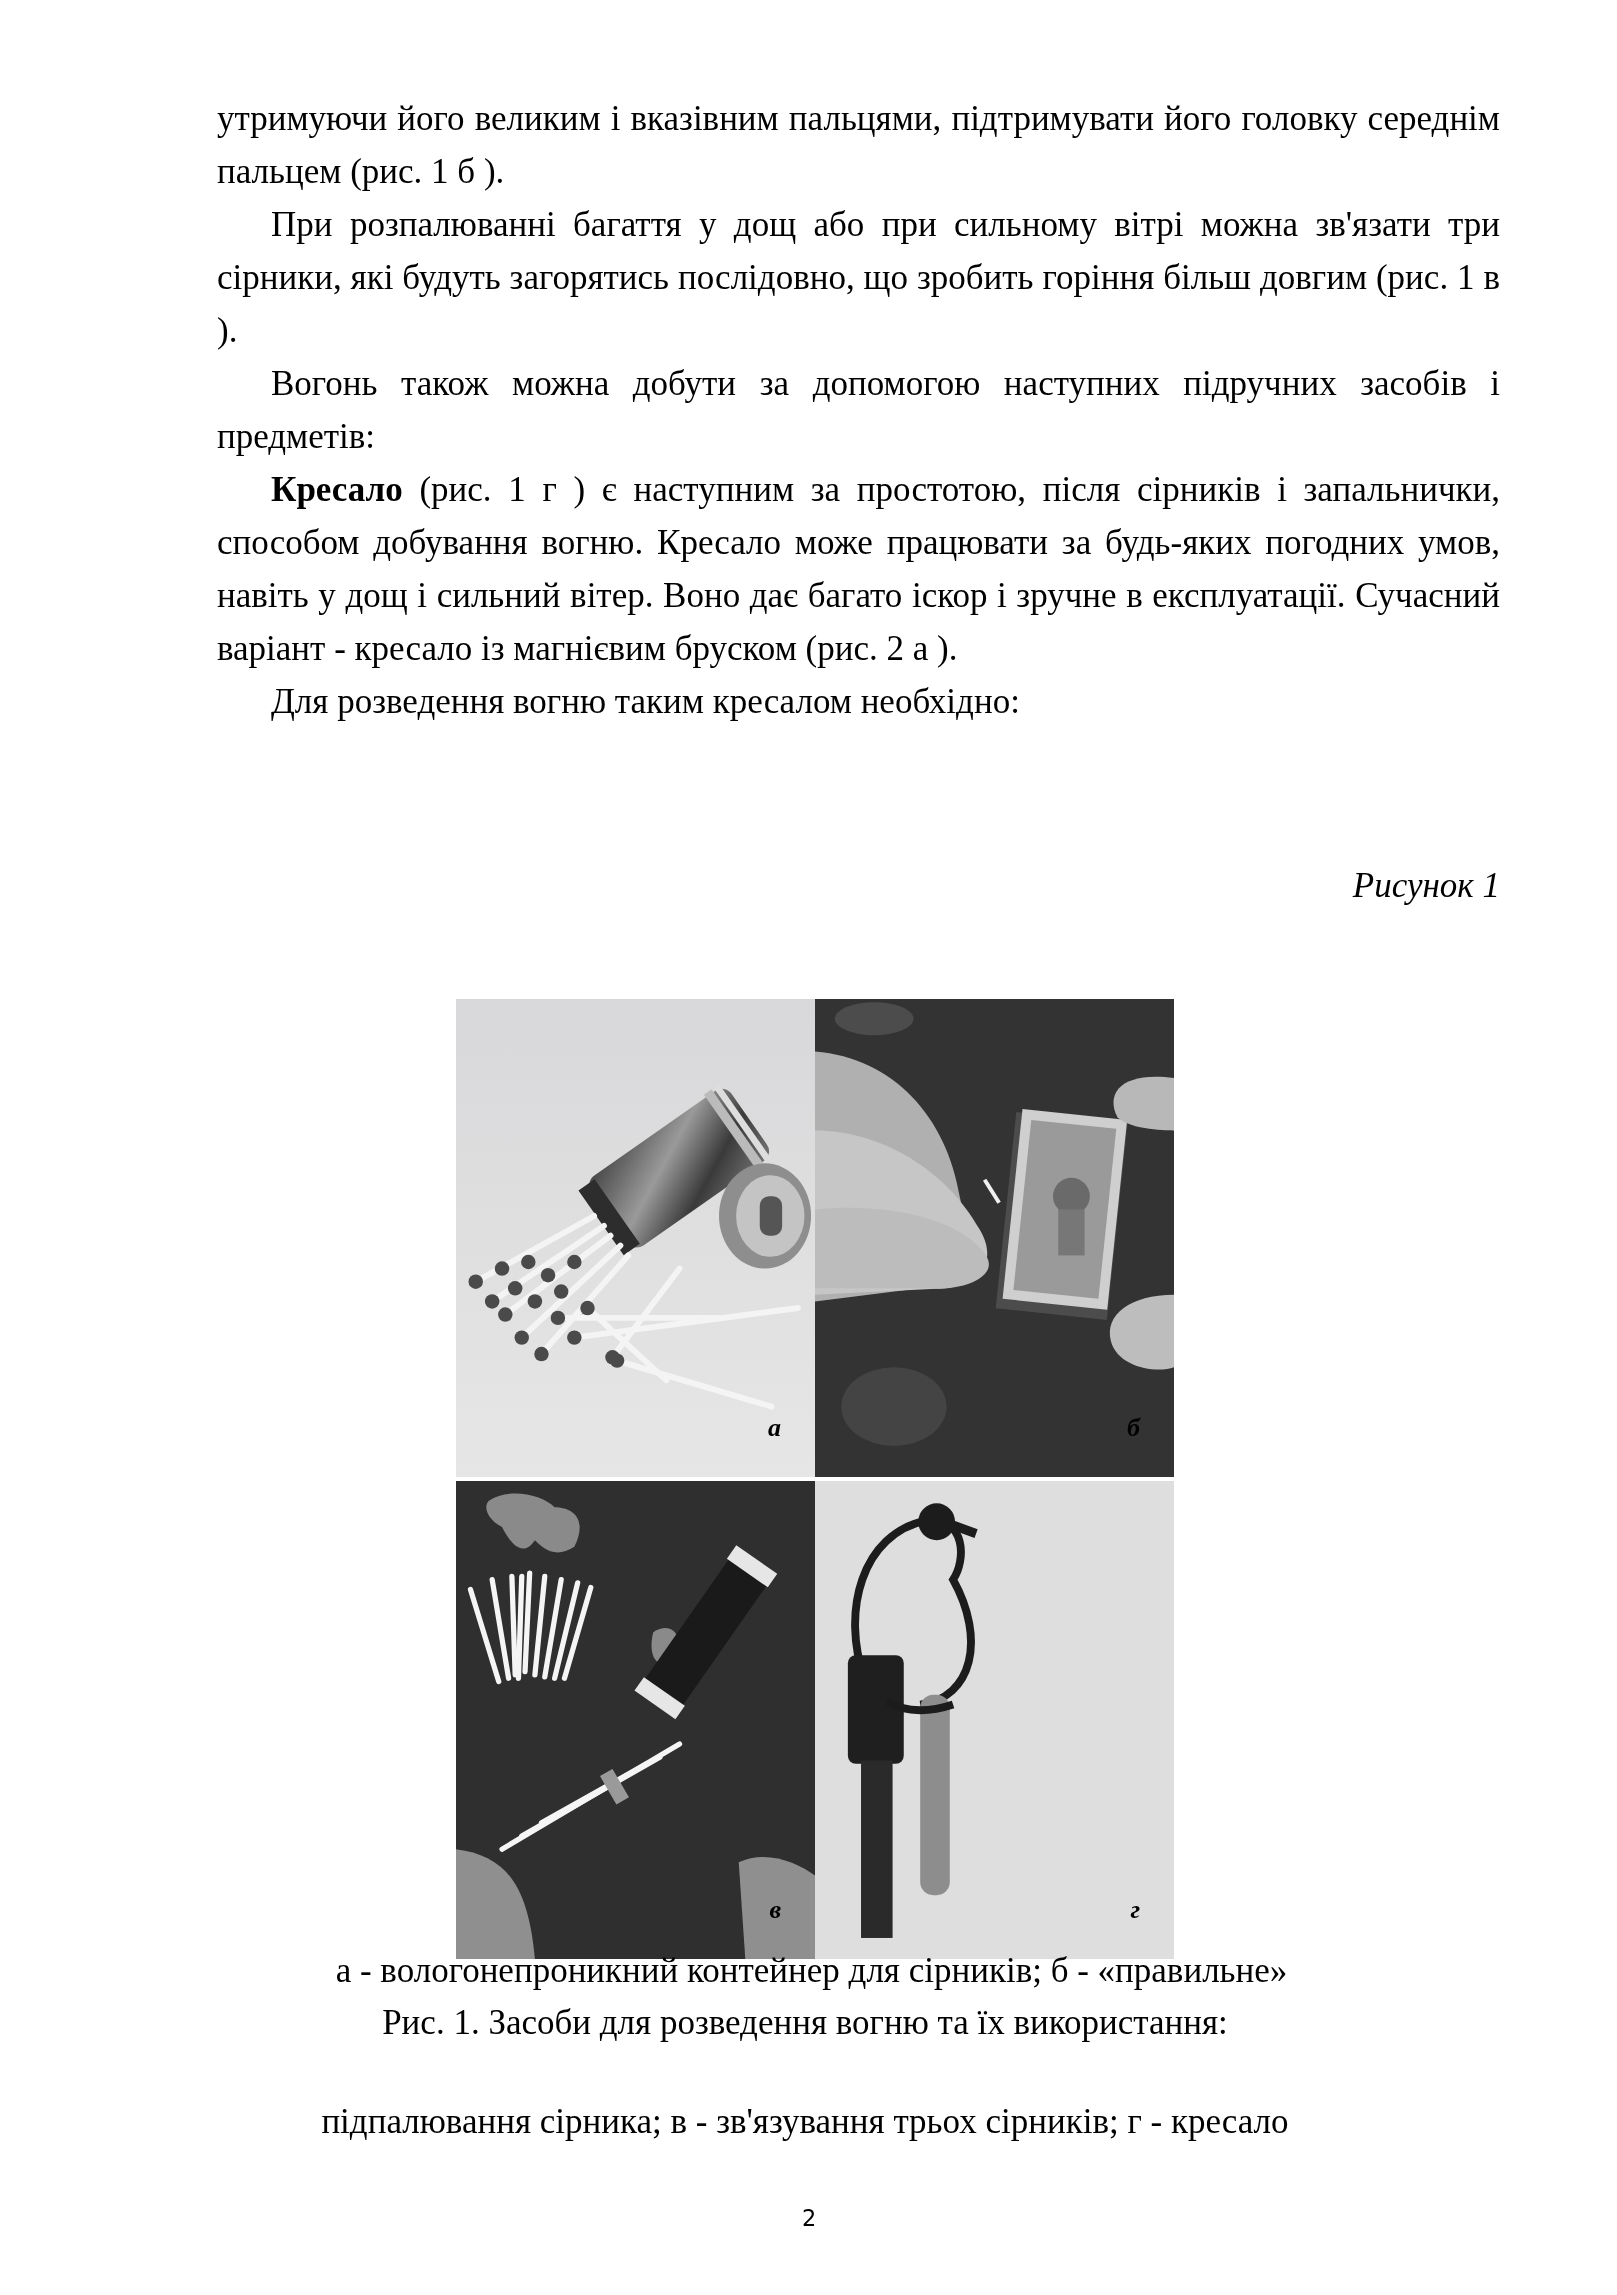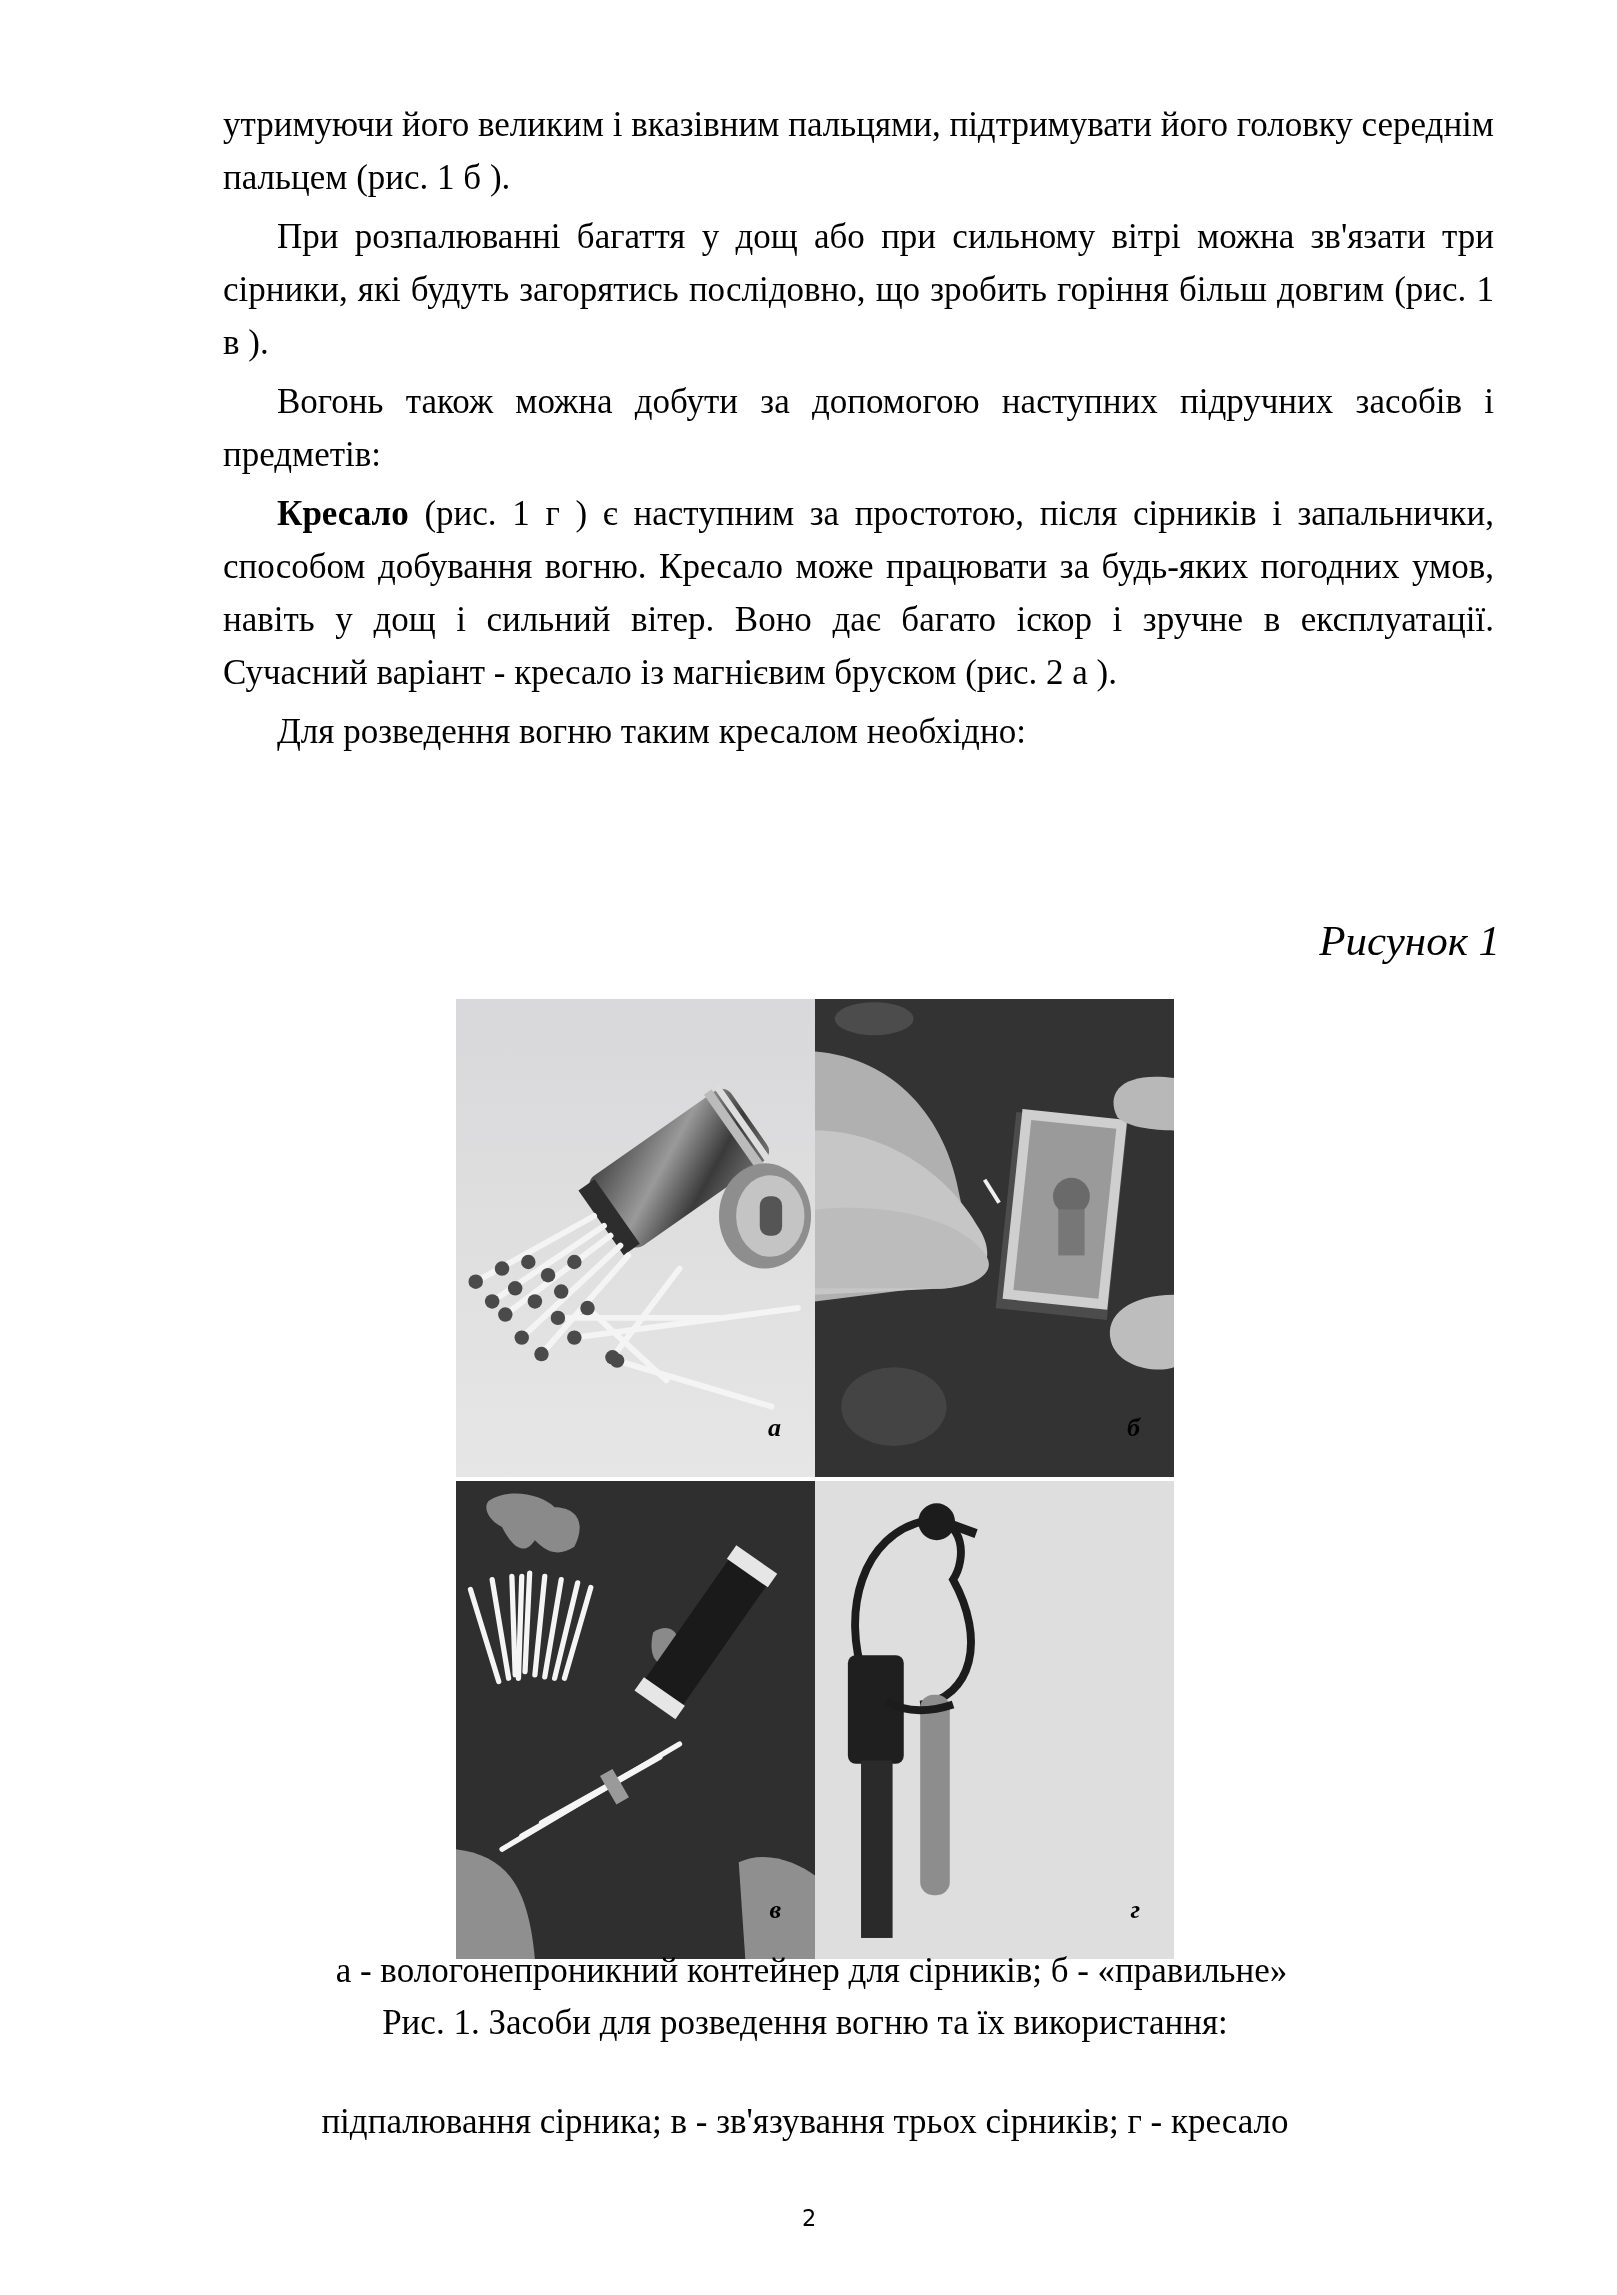--- a/index.html
+++ b/index.html
@@ -1,23 +1,23 @@
 <!DOCTYPE html>
 <html style="font-size:10.5px"><head>
 <meta charset="utf-8">
 <style>
   html, body { margin: 0; padding: 0; background: #ffffff; }
   body { width: 1618px; height: 2295px; position: relative; overflow: hidden;
          font-family: "Liberation Serif", "DejaVu Serif", serif; color: #000; }
   .page { position: absolute; left: 0; top: 0; width: 1618px; height: 2295px; background: #fff; }
   .text-block { position: absolute; left: 217px; width: 1283px; }
-  .para { font-size: 35px; line-height: 53px; margin: 6px; text-align: justify; text-align-last: left; }
+  .para { font-size: 35px; line-height: 53px; margin: 0; text-align: justify; text-align-last: left; }
   .para.indent { text-indent: 54px; }
   .bold { font-weight: bold; }
-  .figure-label { position: absolute; right: 118px; top: 916px; font-size: 43px; font-style: italic; }
+  .figure-label { position: absolute; right: 118px; top: 866px; font-size: 35px; font-style: italic; }
   .figure { position: absolute; left: 456px; top: 999px; width: 718px; height: 960px; background: #fff; }
   .cell { position: absolute; width: 359px; height: 478px; overflow: hidden; }
   .cell svg { width: 100%; height: 100%; display: block; }
   .cell-label { position: absolute; right: 34px; bottom: 34px; font-size: 26px; font-style: italic; font-weight: bold; }
   .caption { position: absolute; left: 0; width: 1610px; font-size: 35px; line-height: 49px; text-align: center; }
   .page-number { position: absolute; left: 0; width: 1618px; top: 2205px; text-align: center;
                  font-family: "DejaVu Sans", sans-serif; font-size: 22.4px; }
 </style>
 </head>
 <body>

